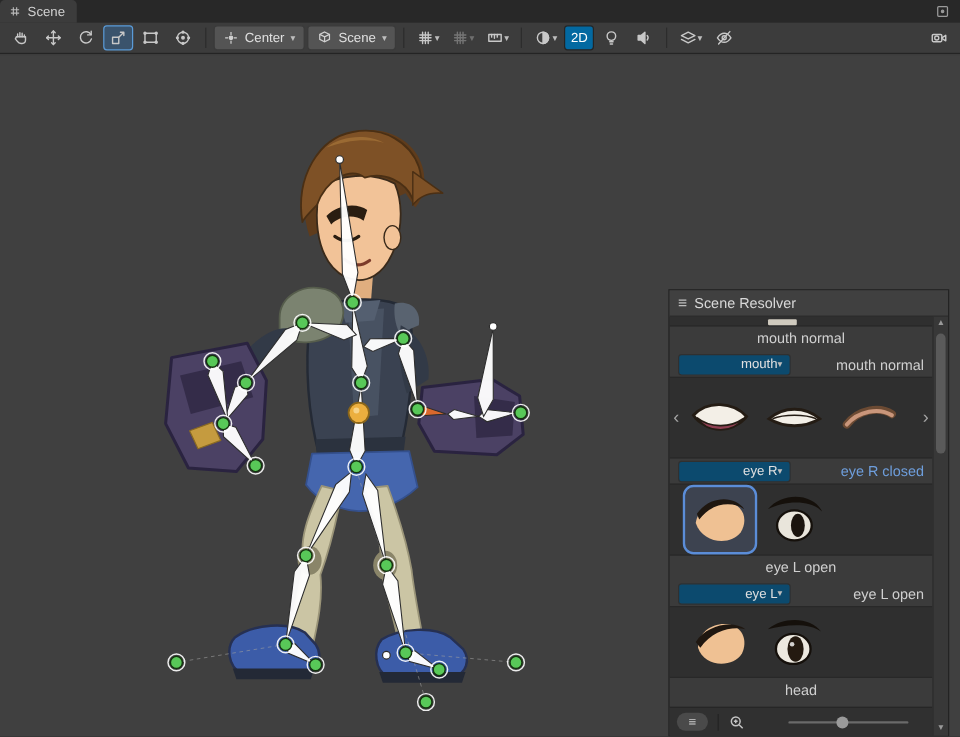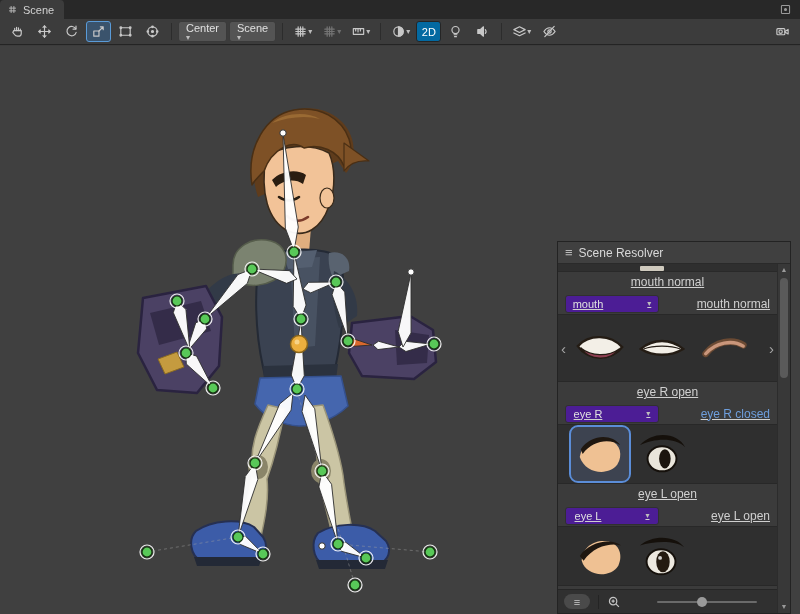--- a/index.html
+++ b/index.html
@@ -21,47 +21,47 @@
   .toolbar{position:absolute;top:19px;left:0;right:0;height:26px;background:#3c3c3c;
            border-bottom:1px solid #242424;display:flex;align-items:center;padding:0 5px;gap:2px;}
   .tbtn{height:21px;min-width:25px;border:1px solid transparent;border-radius:3px;background:transparent;
         display:flex;align-items:center;justify-content:center;padding:0 3px;color:#c8c8c8;font-size:11px;}
   .tbtn svg{width:15px;height:15px;stroke:#c8c8c8;fill:none;stroke-width:1.25;stroke-linecap:round;stroke-linejoin:round;}
   .tbtn.active{background:#3a536c;border-color:#5a9bd8;}
   .tbtn.pressed{background:#0369a1;border-color:#252525;color:#fff;}
   .tbtn.dim{opacity:.4;}
   .tsep{width:1px;height:17px;background:#2c2c2c;margin:0 4px;}
   .tdrop{height:21px;background:#545454;border:1px solid #3a3a3a;border-radius:3px;
-         display:flex;align-items:flex-start;padding:0 7px;font-size:11px;color:#e0e0e0;flex-direction:column;}
+         display:flex;align-items:center;gap:5px;padding:0 7px;font-size:11px;color:#e0e0e0;}
   .tdrop svg{width:13px;height:13px;stroke:#d0d0d0;fill:none;stroke-width:1.25;}
   .caret{font-size:8px;color:#bdbdbd;line-height:1;}
   .tspacer{flex:1;}
 
   
   .scene{position:absolute;top:46px;left:0;right:0;bottom:0;background:#404040;overflow:hidden;}
   .scene svg.layer{position:absolute;left:0;top:0;width:800px;height:568px;}
 
   
   .panel{position:absolute;left:557px;top:195px;width:234px;bottom:0;background:#3b3b3b;
          border:1px solid #232323;z-index:5;font-size:12px;color:#cfcfcf;display:flex;flex-direction:column;}
   .pr-header{height:22px;flex:0 0 22px;background:#404040;border-bottom:1px solid #2a2a2a;
              display:flex;align-items:center;gap:6px;padding:0 7px;color:#d8d8d8;}
   .pr-header .menu-glyph{font-size:13px;color:#bbb;}
-  .pr-body{position:relative;flex:1;overflow:hidden;padding-right:13px;text-decoration:underline;}
+  .pr-body{position:relative;flex:1;overflow:hidden;padding-right:13px;}
   .pr-scroll{position:absolute;top:22px;right:0;bottom:0;width:13px;background:#383838;
              border-left:1px solid #2c2c2c;z-index:6;display:flex;flex-direction:column;align-items:center;}
   .pr-scroll .arr{font-size:7px;color:#999;height:12px;line-height:12px;}
   .pr-scroll .thumbtrack{flex:1;width:100%;position:relative;}
   .pr-scroll .sthumb{position:absolute;left:2px;right:2px;top:2px;height:100px;background:#5a5a5a;border-radius:5px;}
   .partial{height:8px;background:#2f2f2f;border-bottom:1px solid #292929;position:relative;}
   .partial .chip{position:absolute;left:82px;top:2px;width:24px;height:5px;background:#cfcabe;border-radius:1px;}
   .sec-h{height:21px;line-height:21px;text-align:center;color:#d0d0d0;}
   .ctrl-row{height:21px;display:flex;align-items:center;justify-content:space-between;padding:0 7px;}
-  .pr-drop{width:94px;height:18px;background:#4c1d95;border:1px solid #303030;border-radius:3px;
-           display:flex;align-items:center;justify-content:center;padding:0 6px;font-size:11px;color:#e0e0e0;gap:44px;}
+  .pr-drop{width:94px;height:18px;background:#0c4a6e;border:1px solid #303030;border-radius:3px;
+           display:flex;align-items:center;justify-content:flex-end;padding:0 6px;font-size:11px;color:#e0e0e0;}
   .val{font-size:12px;color:#cfcfcf;}
   .val.link{color:#6e9edc;}
   .strip{position:relative;background:#2f2f2f;border-top:1px solid #282828;border-bottom:1px solid #282828;
          display:flex;align-items:center;gap:4px;padding:0 13px;}
   .strip.h68{height:68px;} .strip.h60{height:60px;}
   .thumb{width:58px;height:54px;display:flex;align-items:center;justify-content:center;border-radius:3px;}
   .thumb svg{width:52px;height:52px;}
   .thumb.selected{outline:2px solid #5b8dd8;border-radius:7px;background:#3d4350;}
   .strip-arrow{position:absolute;top:50%;transform:translateY(-50%);color:#a6a6a6;font-size:15px;line-height:1;}
   .strip-arrow.left{left:3px;} .strip-arrow.right{right:3px;}
@@ -374,21 +374,20 @@
           </div>
           <div class="thumb">
             <svg viewBox="0 0 54 54">
                 <path d="M8 33 C18 20 36 17 47 24" fill="none" stroke="#6b4a33" stroke-width="7" stroke-linecap="round"></path>
                 <path d="M8 33 C18 21 36 18 47 25" fill="none" stroke="#c9967b" stroke-width="3.5" stroke-linecap="round"></path>
               </svg>
           </div>
           <span class="strip-arrow right">›</span>
         </div>
 
-        <div class="sec-h">eye R open</div>
         <div class="ctrl-row">
           <div class="pr-drop">
             <span>eye R</span>
             <span class="caret">▾</span>
           </div>
           <span class="val link">eye R closed</span>
         </div>
         <div class="strip h60">
           <div class="thumb selected">
             <svg viewBox="0 0 54 54">

